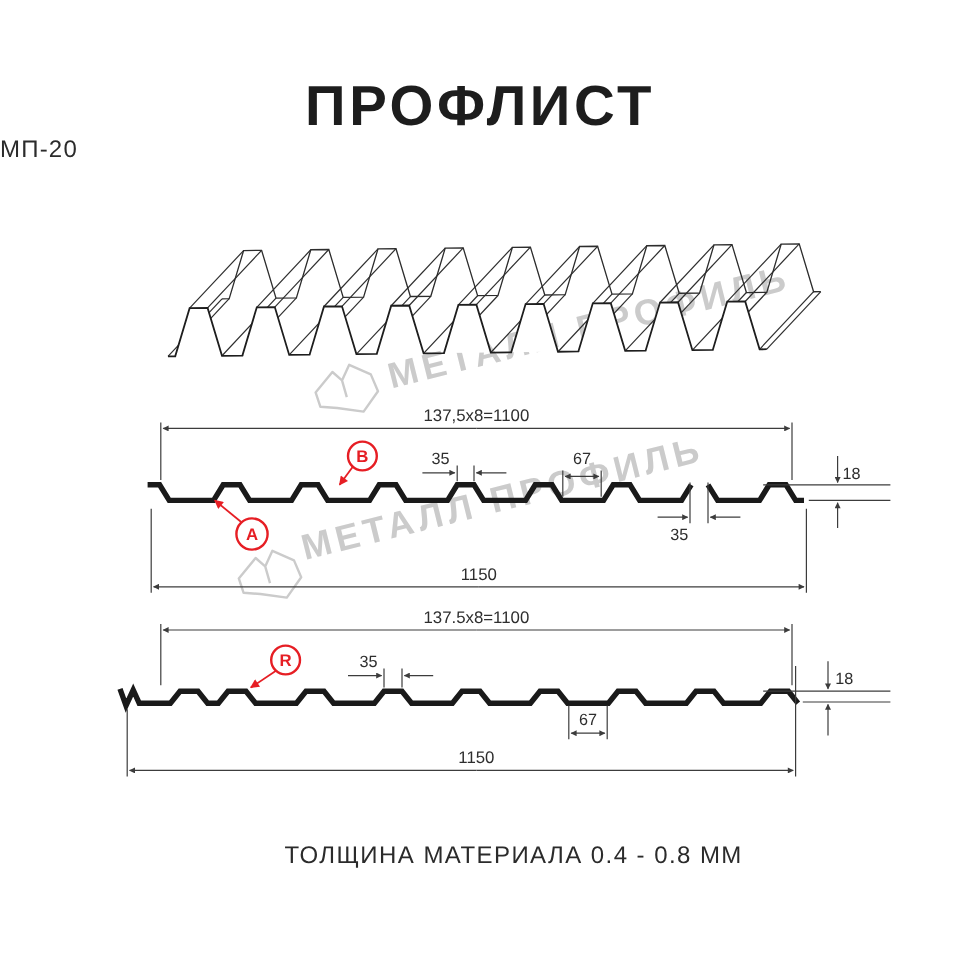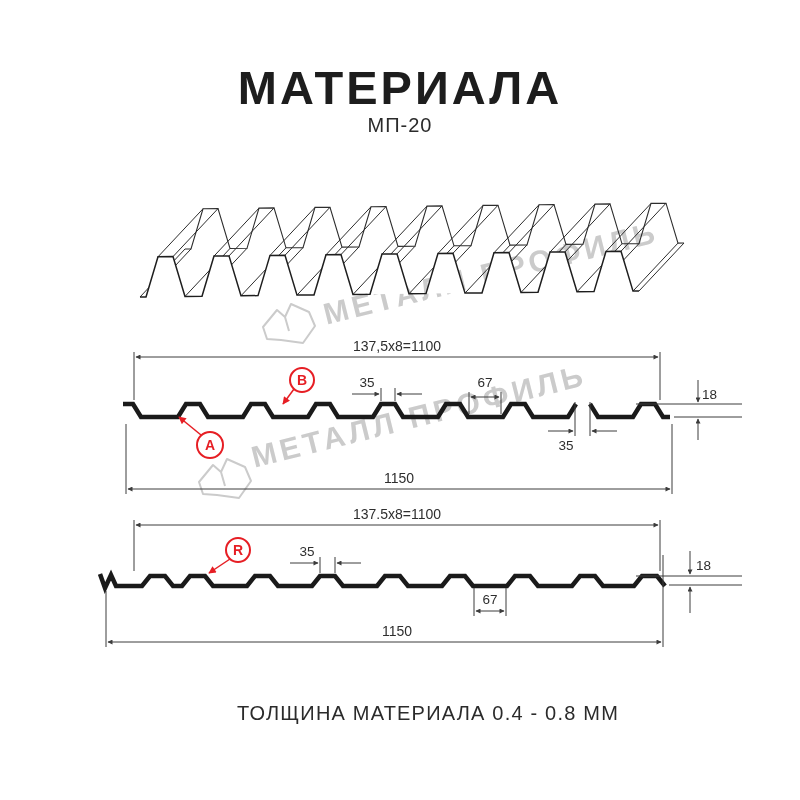--- a/index.html
+++ b/index.html
@@ -1,37 +1,37 @@
 <!DOCTYPE html>
 <html><head>
 <meta charset="utf-8">
 <style>
   html,body{margin:0;padding:0;}
   body{width:800px;height:800px;background:#ffffff;font-family:"Liberation Sans",sans-serif;position:relative;overflow:hidden;}
   .stage{position:absolute;inset:0;width:800px;height:800px;background:#fff;}
   .title{position:absolute;left:0;top:60px;width:800px;text-align:center;
          font-size:47px;font-weight:700;letter-spacing:3px;color:#1d1d1d;}
-  .subtitle{position:absolute;left:0;top:114px;width:800px;text-align:center;
+  .subtitle{position:absolute;left:0;top:114px;width:800px;text-align:left;
          font-size:20px;font-weight:400;letter-spacing:1px;color:#2b2b2b;}
   .footer-note{position:absolute;left:0;top:702px;width:800px;text-align:center;
          font-size:20px;font-weight:400;letter-spacing:1.2px;color:#2b2b2b;padding-left:28px;}
   .wm{position:absolute;z-index:0;color:#cbcbcb;pointer-events:none;}
   .wm-text{position:absolute;z-index:0;font-size:30px;font-weight:700;letter-spacing:4px;
          color:#cbcbcb;white-space:nowrap;transform:rotate(-14deg);transform-origin:0 50%;}
   svg.draw{position:absolute;z-index:1;}
   .dim{font-size:14px;fill:#2e2e2e;}
   .dim-sm{font-size:13.5px;fill:#2e2e2e;}
   .red-label{font-size:14px;font-weight:700;}
 </style>
 </head>
 <body>
 
 <div class="stage">
 
-  <div class="title">МАТЕРИАЛА</div>
+  <div class="title">ПРОФЛИСТ</div>
   <div class="subtitle">МП-20</div>
 
   <div class="wm" style="left:256px;top:300px;width:62px;height:46px;">
     <svg width="62" height="46" viewBox="0 0 62 46">
       <path d="M7,27 L21,10 L29,17 L35,4 L53,12 L59,26 L47,43 L25,40 L11,39 Z M29,17 L33,31" fill="none" stroke="#cbcbcb" stroke-width="2" stroke-linejoin="round"></path>
     </svg>
   </div>
   <div class="wm-text" style="left:324px;top:298px;">МЕТАЛЛ ПРОФИЛЬ</div>
 
   <div class="wm" style="left:192px;top:455px;width:62px;height:46px;">

